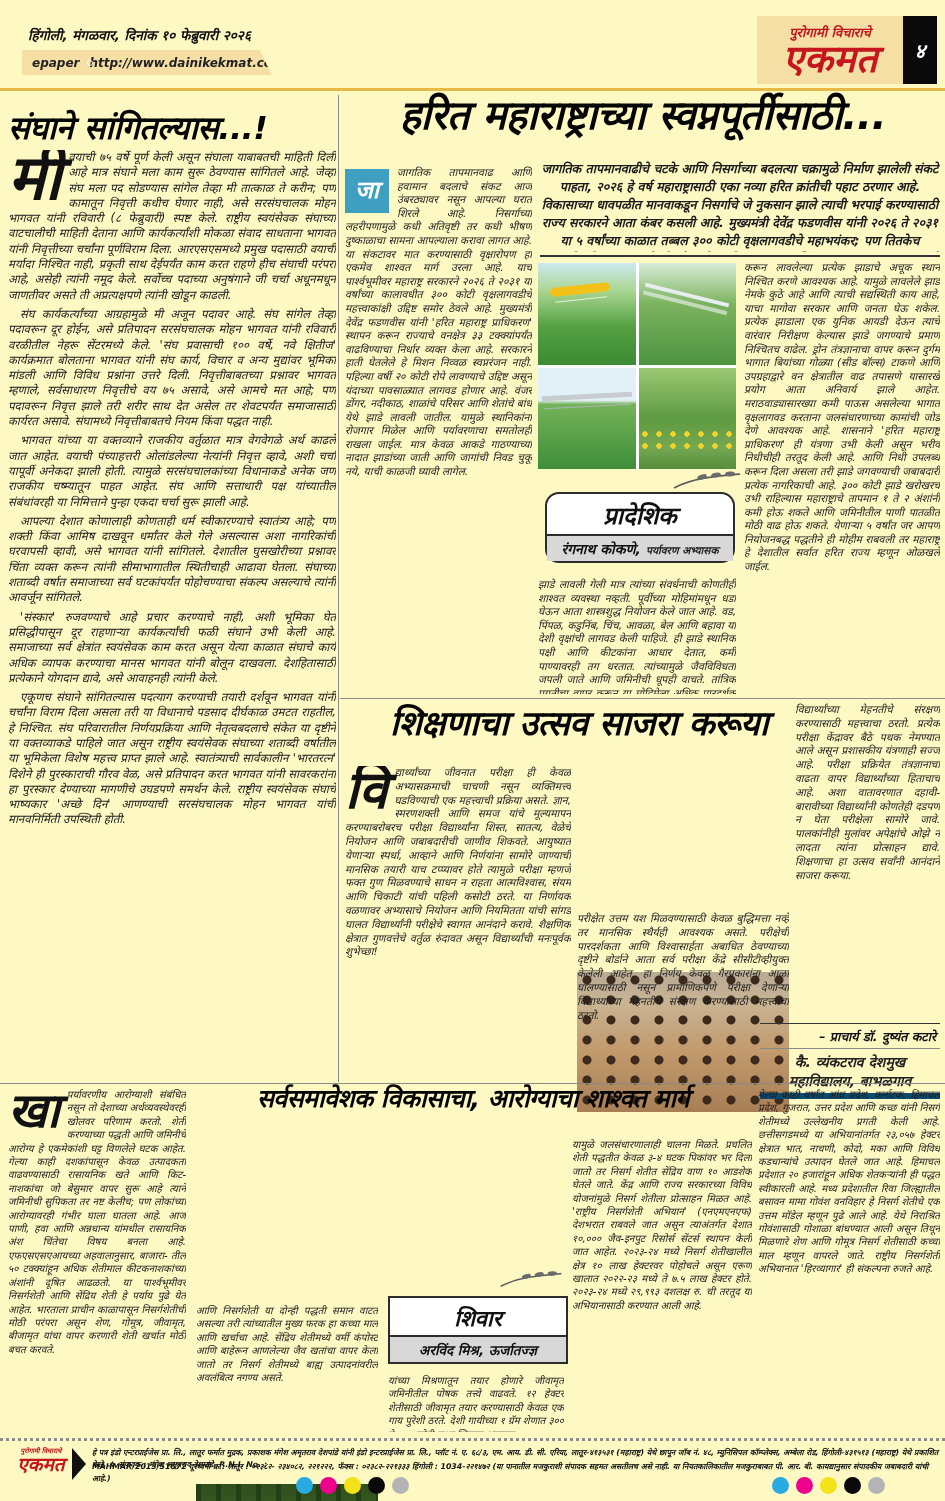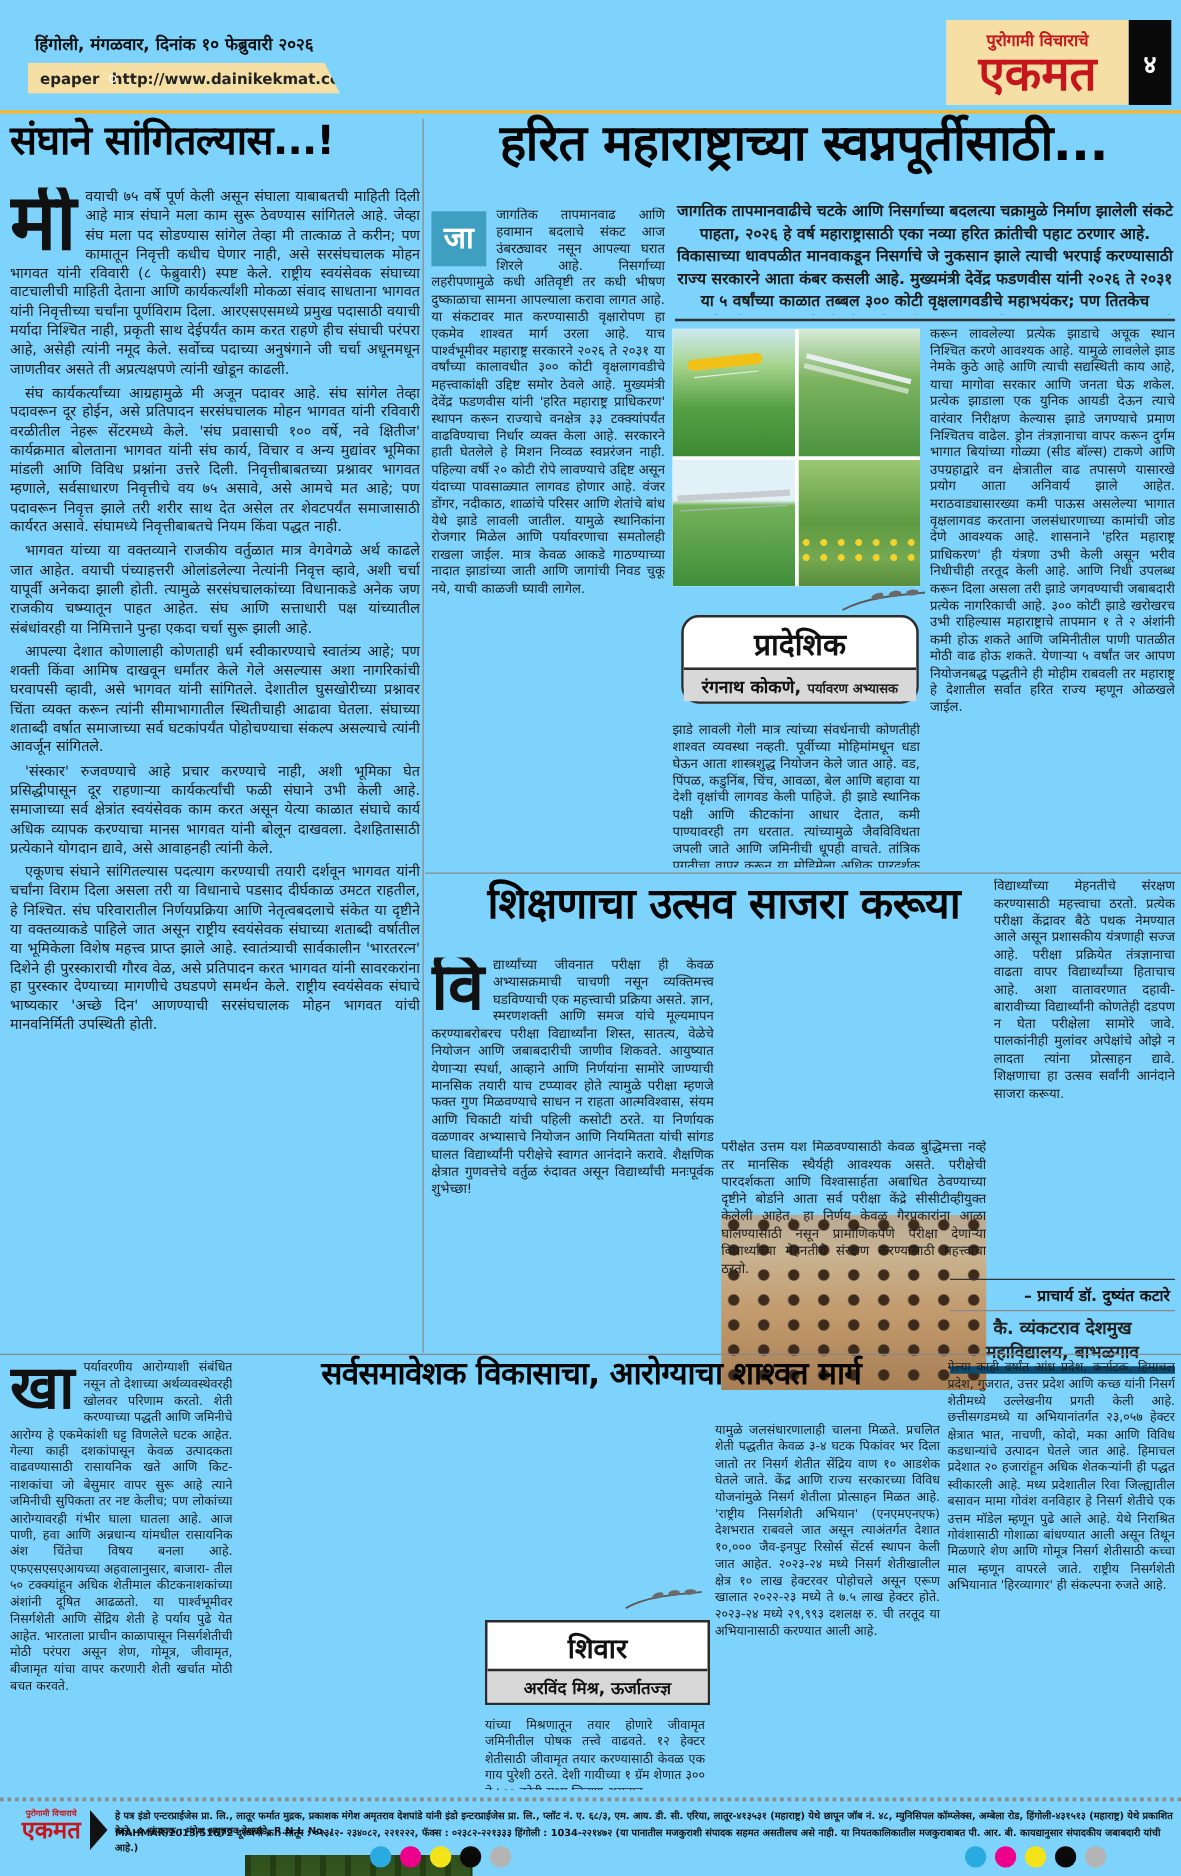--- a/index.html
+++ b/index.html
@@ -1,17 +1,17 @@
 <!DOCTYPE html>
 <html><head>
 <meta charset="utf-8">
 <style>
   html,body{margin:0;padding:0;background:#777;}
-  #page{position:relative;width:945px;height:1501px;background:#7dd3fc;margin:0 auto;
-        font-family:"DejaVu Sans","Liberation Sans",sans-serif;overflow:hidden;}
+  #page{position:relative;width:945px;height:1501px;background:#fef9c3;margin:0 auto;
+        font-family:"DejaVu Sans","Liberation Sans",sans-serif;overflow:hidden;font-style:italic;}
   .abs{position:absolute;}
   .col{text-align:justify;overflow:hidden;color:#1c1c1c;}
   .col p{margin:0 0 4px 0;text-indent:12px;}
   .col p.first{text-indent:0;}
   .hl{font-weight:900;color:#050505;letter-spacing:-0.5px;line-height:1.05;}
   .center{text-align:center;}
   .dropcap{float:left;font-weight:900;color:#111;line-height:.85;padding:2px 7px 0 0;}
   .dropcap-box{float:left;width:44px;height:44px;background:#3f9fc0;color:#fff;font-weight:900;
                font-size:24px;display:flex;align-items:center;justify-content:center;margin:3px 8px 2px 0;}
   .vline{width:1px;background:#8a8a8a;}
@@ -75,21 +75,21 @@
     <span class="link-ico"></span>
     <span>http://www.dainikekmat.com</span>
   </div>
   <div class="abs masthead" style="left:757px;top:16px;width:146px;height:68px;">
     <div style="font-size:13px;font-weight:900;padding-top:7px;">पुरोगामी विचाराचे</div>
     <div style="font-size:38px;font-weight:900;line-height:.95;">एकमत</div>
   </div>
   <div class="abs pgnum" style="left:903px;top:16px;width:34px;height:68px;font-size:20px;">४</div>
   <div class="abs goldline" style="left:0;top:88px;width:945px;height:3px;"></div>
 
-  <div class="abs hl" style="left:8px;top:96px;width:330px;font-size:32px;">संघाने सांगितल्यास...!</div>
+  <div class="abs hl" style="left:8px;top:112px;width:330px;font-size:32px;">संघाने सांगितल्यास...!</div>
   <div class="abs col" style="left:8px;top:150px;width:328px;height:930px;font-size:11.5px;line-height:15.3px;">
     <span class="dropcap" style="font-size:62px;">मी</span>
     <p class="first">वयाची ७५ वर्षे पूर्ण केली असून संघाला याबाबतची माहिती दिली आहे मात्र संघाने मला काम सुरू ठेवण्यास सांगितले आहे. जेव्हा संघ मला पद सोडण्यास सांगेल तेव्हा मी तात्काळ ते करीन; पण कामातून निवृत्ती कधीच घेणार नाही, असे सरसंघचालक मोहन भागवत यांनी रविवारी (८ फेब्रुवारी) स्पष्ट केले. राष्ट्रीय स्वयंसेवक संघाच्या वाटचालीची माहिती देताना आणि कार्यकर्त्यांशी मोकळा संवाद साधताना भागवत यांनी निवृत्तीच्या चर्चांना पूर्णविराम दिला. आरएसएसमध्ये प्रमुख पदासाठी वयाची मर्यादा निश्चित नाही, प्रकृती साथ देईपर्यंत काम करत राहणे हीच संघाची परंपरा आहे, असेही त्यांनी नमूद केले. सर्वोच्च पदाच्या अनुषंगाने जी चर्चा अधूनमधून जाणतीवर असते ती अप्रत्यक्षपणे त्यांनी खोडून काढली.</p>
     <p>संघ कार्यकर्त्यांच्या आग्रहामुळे मी अजून पदावर आहे. संघ सांगेल तेव्हा पदावरून दूर होईन, असे प्रतिपादन सरसंघचालक मोहन भागवत यांनी रविवारी वरळीतील नेहरू सेंटरमध्ये केले. 'संघ प्रवासाची १०० वर्षे, नवे क्षितीज' कार्यक्रमात बोलताना भागवत यांनी संघ कार्य, विचार व अन्य मुद्यांवर भूमिका मांडली आणि विविध प्रश्नांना उत्तरे दिली. निवृत्तीबाबतच्या प्रश्नावर भागवत म्हणाले, सर्वसाधारण निवृत्तीचे वय ७५ असावे, असे आमचे मत आहे; पण पदावरून निवृत्त झाले तरी शरीर साथ देत असेल तर शेवटपर्यंत समाजासाठी कार्यरत असावे. संघामध्ये निवृत्तीबाबतचे नियम किंवा पद्धत नाही.</p>
     <p>भागवत यांच्या या वक्तव्याने राजकीय वर्तुळात मात्र वेगवेगळे अर्थ काढले जात आहेत. वयाची पंच्याहत्तरी ओलांडलेल्या नेत्यांनी निवृत्त व्हावे, अशी चर्चा यापूर्वी अनेकदा झाली होती. त्यामुळे सरसंघचालकांच्या विधानाकडे अनेक जण राजकीय चष्म्यातून पाहत आहेत. संघ आणि सत्ताधारी पक्ष यांच्यातील संबंधांवरही या निमित्ताने पुन्हा एकदा चर्चा सुरू झाली आहे.</p>
     <p>आपल्या देशात कोणालाही कोणताही धर्म स्वीकारण्याचे स्वातंत्र्य आहे; पण शक्ती किंवा आमिष दाखवून धर्मांतर केले गेले असल्यास अशा नागरिकांची घरवापसी व्हावी, असे भागवत यांनी सांगितले. देशातील घुसखोरीच्या प्रश्नावर चिंता व्यक्त करून त्यांनी सीमाभागातील स्थितीचाही आढावा घेतला. संघाच्या शताब्दी वर्षात समाजाच्या सर्व घटकांपर्यंत पोहोचण्याचा संकल्प असल्याचे त्यांनी आवर्जून सांगितले.</p>
     <p>'संस्कार' रुजवण्याचे आहे प्रचार करण्याचे नाही, अशी भूमिका घेत प्रसिद्धीपासून दूर राहणाऱ्या कार्यकर्त्यांची फळी संघाने उभी केली आहे. समाजाच्या सर्व क्षेत्रांत स्वयंसेवक काम करत असून येत्या काळात संघाचे कार्य अधिक व्यापक करण्याचा मानस भागवत यांनी बोलून दाखवला. देशहितासाठी प्रत्येकाने योगदान द्यावे, असे आवाहनही त्यांनी केले.</p>
     <p>एकूणच संघाने सांगितल्यास पदत्याग करण्याची तयारी दर्शवून भागवत यांनी चर्चांना विराम दिला असला तरी या विधानाचे पडसाद दीर्घकाळ उमटत राहतील, हे निश्चित. संघ परिवारातील निर्णयप्रक्रिया आणि नेतृत्वबदलाचे संकेत या दृष्टीने या वक्तव्याकडे पाहिले जात असून राष्ट्रीय स्वयंसेवक संघाच्या शताब्दी वर्षातील या भूमिकेला विशेष महत्त्व प्राप्त झाले आहे. स्वातंत्र्याची सार्वकालीन 'भारतरत्न' दिशेने ही पुरस्काराची गौरव वेळ, असे प्रतिपादन करत भागवत यांनी सावरकरांना हा पुरस्कार देण्याच्या मागणीचे उघडपणे समर्थन केले. राष्ट्रीय स्वयंसेवक संघाचे भाष्यकार 'अच्छे दिन' आणण्याची सरसंघचालक मोहन भागवत यांची मानवनिर्मिती उपस्थिती होती.</p>
   </div>
   <div class="abs vline" style="left:338px;top:95px;height:987px;"></div>
@@ -162,20 +162,21 @@
     <span>पर्यावरणीय आरोग्याशी संबंधित नसून तो देशाच्या अर्थव्यवस्थेवरही खोलवर परिणाम करतो. शेती करण्याच्या पद्धती आणि जमिनीचे आरोग्य हे एकमेकांशी घट्ट विणलेले घटक आहेत. गेल्या काही दशकांपासून केवळ उत्पादकता वाढवण्यासाठी रासायनिक खते आणि किट-नाशकांचा जो बेसुमार वापर सुरू आहे त्याने जमिनीची सुपिकता तर नष्ट केलीच; पण लोकांच्या आरोग्यावरही गंभीर घाला घातला आहे. आज पाणी, हवा आणि अन्नधान्य यांमधील रासायनिक अंश चिंतेचा विषय बनला आहे. एफएसएसएआयच्या अहवालानुसार, बाजारा- तील ५० टक्क्यांहून अधिक शेतीमाल कीटकनाशकांच्या अंशांनी दूषित आढळतो. या पार्श्वभूमीवर निसर्गशेती आणि सेंद्रिय शेती हे पर्याय पुढे येत आहेत. भारताला प्राचीन काळापासून निसर्गशेतीची मोठी परंपरा असून शेण, गोमूत्र, जीवामृत, बीजामृत यांचा वापर करणारी शेती खर्चात मोठी बचत करवते.</span>
   </div>
 
   <div class="abs hl center" style="left:192px;top:1086px;width:562px;font-size:25px;">सर्वसमावेशक विकासाचा, आरोग्याचा शाश्वत मार्ग</div>
 
   <div class="abs photo farm1" style="left:196px;top:1138px;width:182px;height:160px;">
     <div class="trees"></div>
 
   </div>
 
+  <div class="abs col" style="left:196px;top:1304px;width:182px;height:128px;font-size:10px;line-height:13.4px;">आणि निसर्गशेती या दोन्ही पद्धती समान वाटत असल्या तरी त्यांच्यातील मुख्य फरक हा कच्चा माल आणि खर्चाचा आहे. सेंद्रिय शेतीमध्ये वर्मी कंपोस्ट आणि बाहेरून आणलेल्या जैव खतांचा वापर केला जातो तर निसर्ग शेतीमध्ये बाह्य उत्पादनांवरील अवलंबित्व नगण्य असते.</div>
 
   <svg class="abs" style="left:498px;top:1268px;" width="66" height="24" viewBox="0 0 70 26">
     <path class="branch" d="M2 20 C 20 10, 45 8, 68 6"></path>
     <ellipse class="leaf" cx="30" cy="9" rx="5" ry="2.4" transform="rotate(-18 30 9)"></ellipse>
     <ellipse class="leaf" cx="44" cy="7" rx="5" ry="2.4" transform="rotate(-10 44 7)"></ellipse>
     <ellipse class="leaf" cx="58" cy="6" rx="5" ry="2.4" transform="rotate(-4 58 6)"></ellipse>
   </svg>
   <div class="abs authbox" style="left:388px;top:1296px;width:176px;">
     <div class="sect" style="font-size:22px;">शिवार</div>
     <div class="band">

